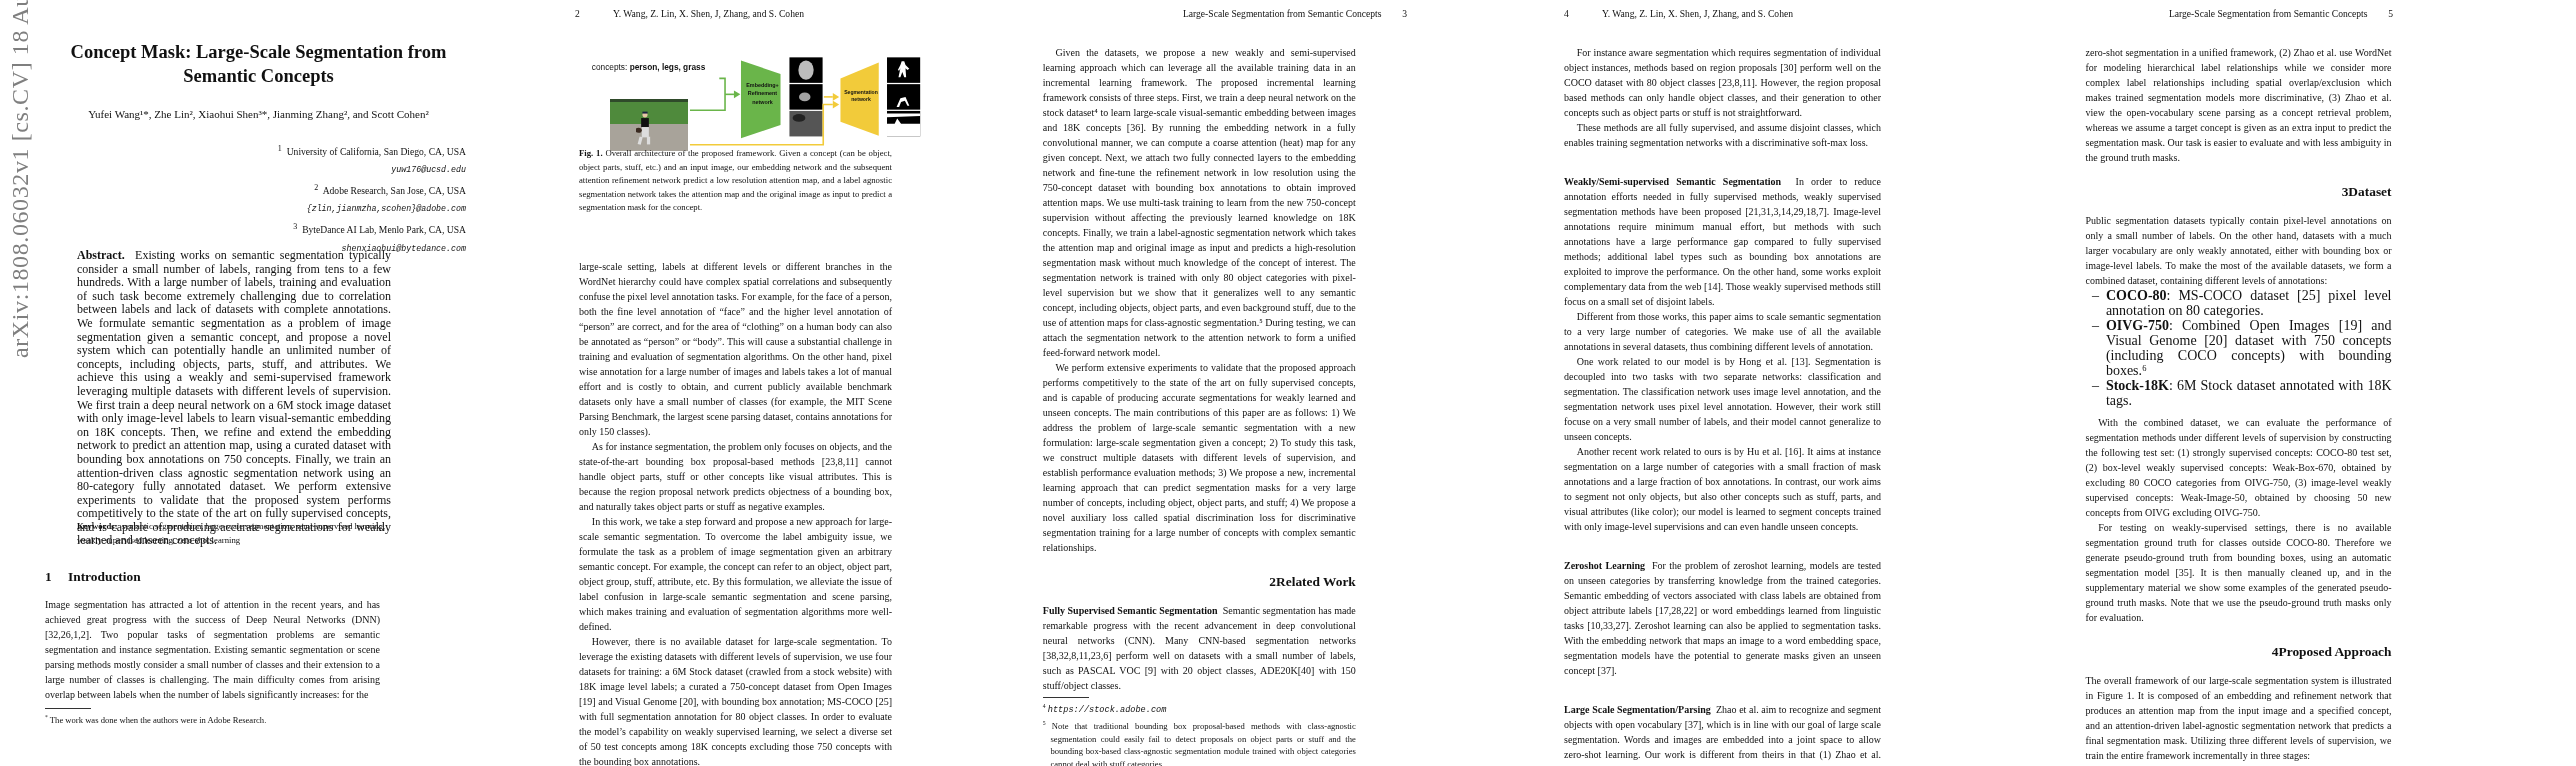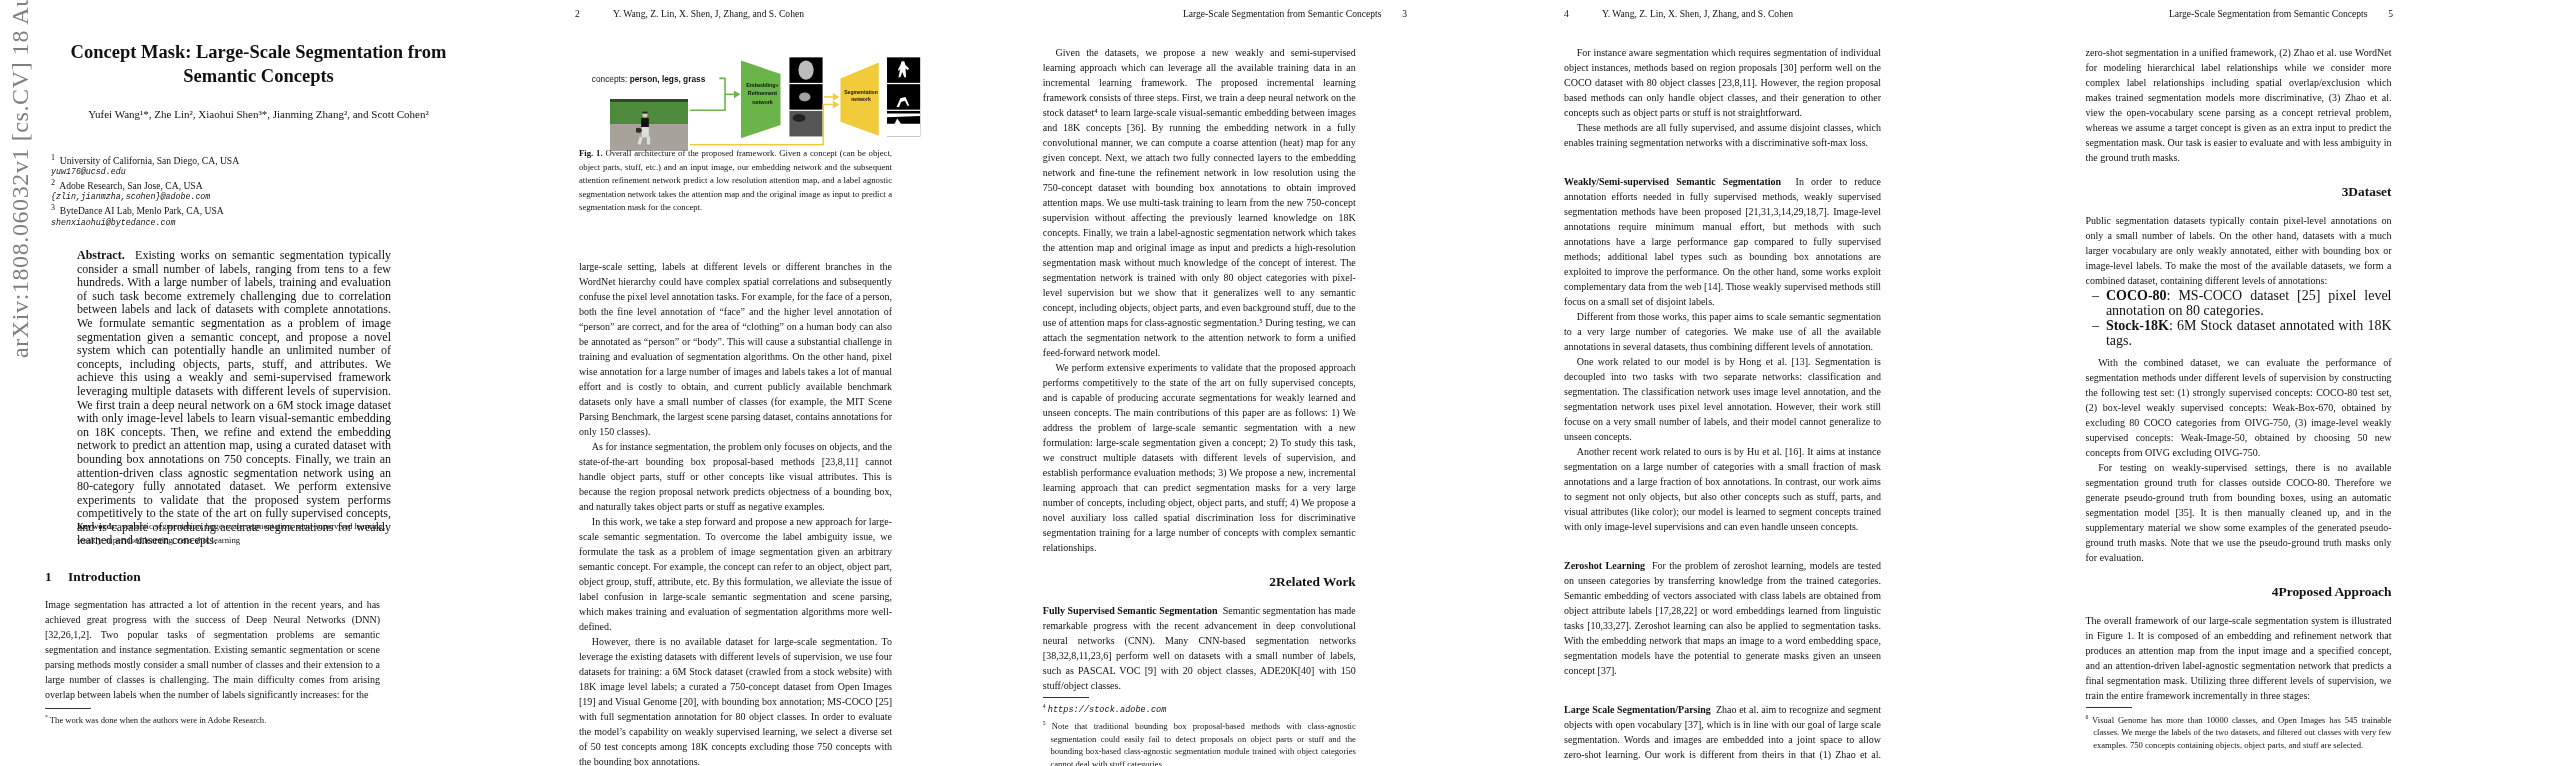--- a/index.html
+++ b/index.html
@@ -20,31 +20,31 @@
   .para-title { font-weight: bold; }
   .fn-rule { width: 46px; border-top: 0.6px solid #333; margin: 3.8px 0 2.6px 0; }
   .fn { font-size: 8.6px; line-height: 12.8px; text-align: justify; padding-left: 7.7px; text-indent: -7.7px; }
   .fn sup, .p sup { font-size: 5.7px; }
   .mono { font-family: "Liberation Mono", "DejaVu Sans Mono", monospace; font-style: italic; }
   
   .arxiv { position: absolute; left: 5.1px; top: 25.5px; width: 31px; height: 332px; }
   .arxiv span { position: absolute; left: 0; top: 0; transform-origin: 0 0; transform: rotate(-90deg) translateX(-332px); width: 332px; text-align: left; white-space: nowrap; font-size: 24px; color: #7f7f7f; letter-spacing: 0.6px; line-height: 31px; }
   .title { position: absolute; left: 51px; top: 40px; width: 415px; text-align: center; font-size: 18.5px; font-weight: bold; line-height: 24px; }
   .authors { position: absolute; left: 51px; top: 107px; width: 415px; text-align: center; font-size: 11px; line-height: 14px; }
-  .affil { position: absolute; left: 51px; top: 152px; width: 415px; text-align: left; font-size: 9.6px; line-height: 11px; }
+  .affil { position: absolute; left: 51px; top: 140px; width: 415px; text-align: right; font-size: 9.6px; line-height: 18px; }
   .affil .mono { font-size: 8.3px; }
   .abstract { position: absolute; left: 77px; top: 249px; width: 314px; font-size: 12px; line-height: 13.6px; text-align: justify; }
   .keywords { position: absolute; left: 77px; top: 520px; width: 338px; font-size: 8.7px; line-height: 13.6px; }
   .p1-sec { position: absolute; left: 45px; top: 569px; font-size: 13.4px; font-weight: bold; }
   .p1-intro { position: absolute; left: 45px; top: 597px; width: 335px; }
   .p1-fn { position: absolute; left: 45px; top: 704px; width: 335px; }
   
   .figure { position: absolute; left: 64px; top: 38px; width: 389px; height: 128px; }
   .fig-caption { position: absolute; left: 64px; top: 147px; width: 313px; font-size: 8.7px; line-height: 13.6px; text-align: justify; }
-  .concepts-label { position: absolute; left: 12.8px; top: 36px; font-family: "Liberation Sans", sans-serif; font-size: 8.3px; white-space: nowrap; }
+  .concepts-label { position: absolute; left: 12.8px; top: 24px; font-family: "Liberation Sans", sans-serif; font-size: 8.3px; white-space: nowrap; }
   .concepts-label b { font-weight: bold; }
   .photo { position: absolute; left: 31px; top: 61px; width: 78px; height: 52px; background: linear-gradient(#2f4a2a 0 6%, #4f8a3c 6% 48%, #a8a39a 48% 100%); overflow: hidden; }
   .photo .kid { position: absolute; left: 25.5px; top: 11.5px; width: 18px; height: 36px; }
   .net-label { position: absolute; font-family: "Liberation Sans", sans-serif; font-weight: bold; text-align: center; color: #111; }
   .list { list-style: none; font-size: 14px; line-height: 15px; }
   .list li { padding-left: 20.4px; text-indent: -14px; text-align: justify; }
   .list li .dash { display: inline-block; width: 14px; text-indent: 0; }
 </style>
 </head>
 <body>
@@ -180,20 +180,21 @@
   <div class="page">
     <div class="runhead right" style="left:20px">
       <span>Large-Scale Segmentation from Semantic Concepts</span><span class="num">5</span>
     </div>
     <div class="col" style="top:45px;left:25.5px;width:306px">
       <div class="p">zero-shot segmentation in a unified framework, (2) Zhao et al. use WordNet for modeling hierarchical label relationships while we consider more complex label relationships including spatial overlap/exclusion which makes trained segmentation models more discriminative, (3) Zhao et al. view the open-vocabulary scene parsing as a concept retrieval problem, whereas we assume a target concept is given as an extra input to predict the segmentation mask. Our task is easier to evaluate and with less ambiguity in the ground truth masks.</div>
       <div class="sec"><span class="n">3</span><span>Dataset</span></div>
       <div class="p">Public segmentation datasets typically contain pixel-level annotations on only a small number of labels. On the other hand, datasets with a much larger vocabulary are only weakly annotated, either with bounding box or image-level labels. To make the most of the available datasets, we form a combined dataset, containing different levels of annotations:</div>
       <ul class="list">
         <li><span class="dash">–</span><b>COCO-80</b><span>: MS-COCO dataset [25] pixel level annotation on 80 categories.</span></li>
+        <li><span class="dash">–</span><b>OIVG-750</b><span>: Combined Open Images [19] and Visual Genome [20] dataset with 750 concepts (including COCO concepts) with bounding boxes.⁶</span></li>
         <li><span class="dash">–</span><b>Stock-18K</b><span>: 6M Stock dataset annotated with 18K tags.</span></li>
       </ul>
       <div class="p indent" style="margin-top:7.7px">With the combined dataset, we can evaluate the performance of segmentation methods under different levels of supervision by constructing the following test set: (1) strongly supervised concepts: COCO-80 test set, (2) box-level weakly supervised concepts: Weak-Box-670, obtained by excluding 80 COCO categories from OIVG-750, (3) image-level weakly supervised concepts: Weak-Image-50, obtained by choosing 50 new concepts from OIVG excluding OIVG-750.</div>
       <div class="p indent">For testing on weakly-supervised settings, there is no available segmentation ground truth for classes outside COCO-80. Therefore we generate pseudo-ground truth from bounding boxes, using an automatic segmentation model [35]. It is then manually cleaned up, and in the supplementary material we show some examples of the generated pseudo-ground truth masks. Note that we use the pseudo-ground truth masks only for evaluation.</div>
       <div class="sec"><span class="n">4</span><span>Proposed Approach</span></div>
       <div class="p">The overall framework of our large-scale segmentation system is illustrated in Figure 1. It is composed of an embedding and refinement network that produces an attention map from the input image and a specified concept, and an attention-driven label-agnostic segmentation network that predicts a final segmentation mask. Utilizing three different levels of supervision, we train the entire framework incrementally in three stages:</div>
       <div class="fn-rule"></div>
       <div class="fn"><sup>6</sup> <span>Visual Genome has more than 10000 classes, and Open Images has 545 trainable classes. We merge the labels of the two datasets, and filtered out classes with very few examples. 750 concepts containing objects, object parts, and stuff are selected.</span></div>
     </div>
   </div>

